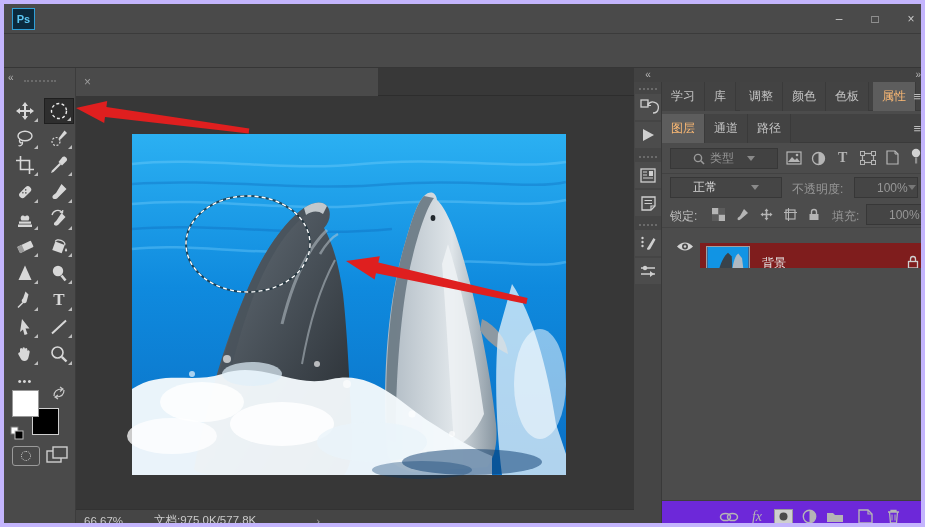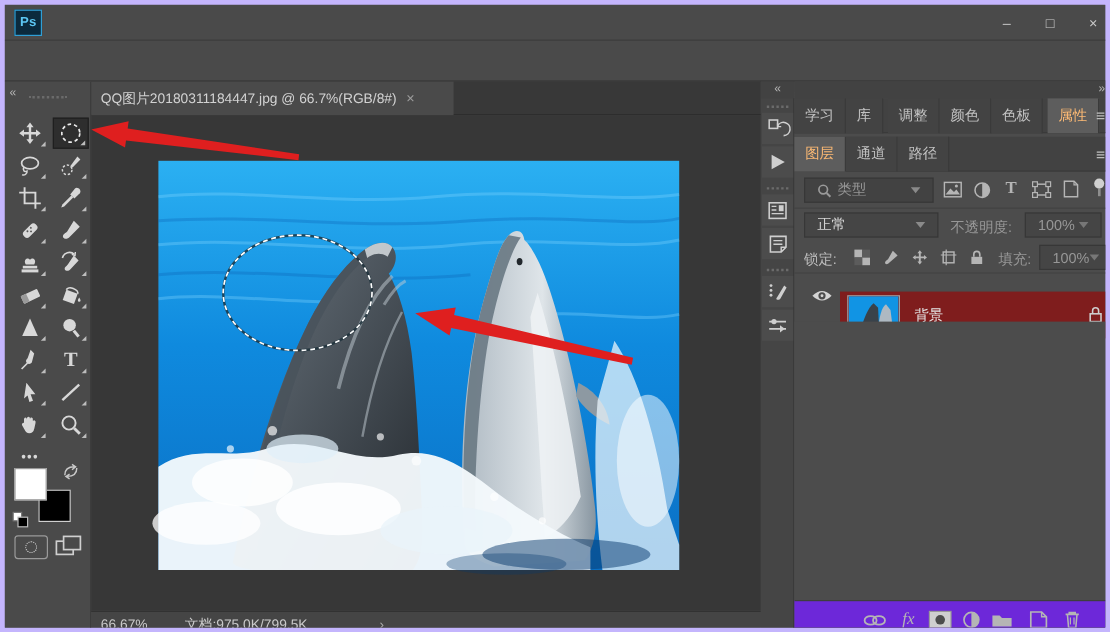--- a/index.html
+++ b/index.html
@@ -43,21 +43,21 @@
   #statusbar{left:72px;top:505px;width:558px;height:22px;background:#454545;border-top:1px solid #323232;
              display:flex;align-items:center;font-size:11.5px;color:#cacaca;text-decoration:underline;}
   
   #dock-strip{left:630px;top:64px;width:28px;height:463px;background:#454545;border-right:1px solid #393939;}
   .stripbtn{position:absolute;left:1px;width:26px;height:26px;background:#4c4c4c;display:flex;align-items:center;justify-content:center;}
   #panels{left:658px;top:64px;width:267px;height:463px;background:#4c4c4c;}
   .dock-topbar{background:#424242;}
   .ptab{height:29px;line-height:29px;padding:0 9px;color:#c3c3c3;font-size:12px;background:#434343;border-right:1px solid #3a3a3a;}
   .ptab.active{background:#5d5d5d;color:#fdba74;}
   .pmenu{color:#bdbdbd;font-size:13px;letter-spacing:0;}
-  .mini-select{background:#454545;border:1px solid #373737;height:21px;display:flex;align-items:center;padding:0 10px;justify-content:space-between;}
+  .mini-select{background:#454545;border:1px solid #373737;height:21px;display:flex;align-items:center;padding:0 22px;justify-content:space-between;}
   .lockicon{display:flex;align-items:center;justify-content:center;width:20px;height:18px;}
   #layerrow-hl{background:#7f1d1d;margin-top:14px;}
   .bbicon{position:absolute;top:6px;width:22px;height:19px;display:flex;align-items:center;justify-content:center;}
   svg{overflow:visible;}
 </style>
 </head>
 <body>
 
 <div id="app">
 
@@ -296,21 +296,20 @@
       <span style="width:10px;height:10px;border:1px dotted #cfcfcf;border-radius:50%;"></span>
     </div>
     <svg class="abs" style="left:42px;top:378px;" width="24" height="20">
         <rect x="1" y="5" width="14" height="11" fill="none" stroke="#cfcfcf" stroke-width="1.4"></rect>
         <rect x="7" y="1" width="14" height="11" fill="#4a4a4a" stroke="#cfcfcf" stroke-width="1.4"></rect>
       </svg>
   </div>
 
   <div id="tabbar" class="abs">
     <div id="doctab" class="abs">
-      <span class="title">QQ图片20180311184447.jpg @ 66.7%(RGB/8#)</span>
       <span style="color:#9d9d9d;">×</span>
     </div>
   </div>
 
   <div id="canvas" class="abs">
 
     <svg class="abs" style="left:56px;top:38px;" width="434" height="341" viewBox="0 0 434 341">
       <defs>
         <linearGradient id="water" x1="0" y1="0" x2="0" y2="1">
           <stop offset="0" stop-color="#2bb0f2"></stop>
@@ -377,21 +376,21 @@
     <svg class="abs" style="left:0;top:0;pointer-events:none;" width="558" height="413">
       <ellipse cx="172" cy="148" rx="62" ry="48" fill="none" stroke="#1b2f3a" stroke-width="2" opacity="0.8"></ellipse>
       <ellipse cx="172" cy="148" rx="62" ry="48" fill="none" stroke="#ffffff" stroke-width="1.4" stroke-dasharray="4 3.2"></ellipse>
       <polygon points="0,12 31.2,5.1 30.4,11 173.3,32.5 172.7,37.5 29,21 28.2,26.9" fill="#df1f1f"></polygon>
       <polygon points="270,165 303.8,160.2 302.4,166.5 451.6,202.1 450.4,207.9 300,177.3 298.6,183.6" fill="#df1f1f"></polygon>
     </svg>
   </div>
 
   <div id="statusbar" class="abs">
     <span style="padding-left:8px;width:78px;">66.67%</span>
-    <span>文档:975.0K/799.5K</span>
+    <span>文档:975.0K/577.8K</span>
     <span style="margin-left:60px;color:#aaa;">›</span>
   </div>
 
   <div id="dock-strip" class="abs">
     <div class="abs dock-topbar" style="left:0;top:0;width:28px;height:14px;text-align:center;color:#b5b5b5;font-size:10px;line-height:13px;"><span>«</span></div>
     <div class="grip abs" style="left:5px;top:20px;width:18px;"></div>
     <div class="stripbtn" style="top:26px;">
       <svg width="16" height="16">
           <rect x="1" y="1" width="7" height="7" fill="none" stroke="#cfcfcf" stroke-width="1.3"></rect>
           <path d="M13 14 A5.5 5.5 0 1 0 8 6" fill="none" stroke="#cfcfcf" stroke-width="1.3"></path>

